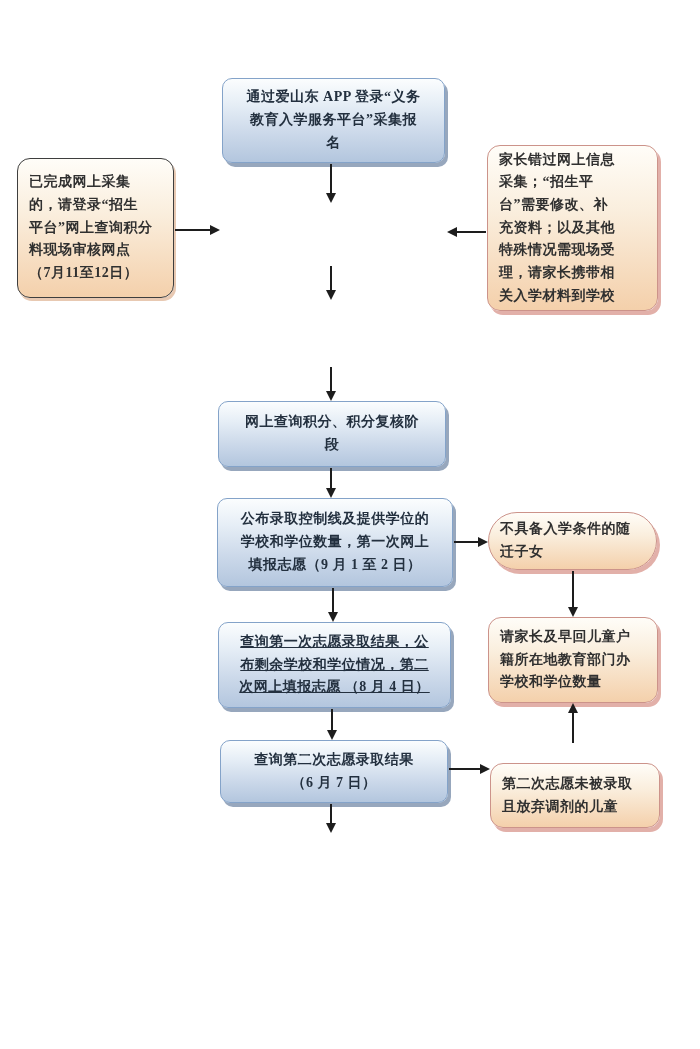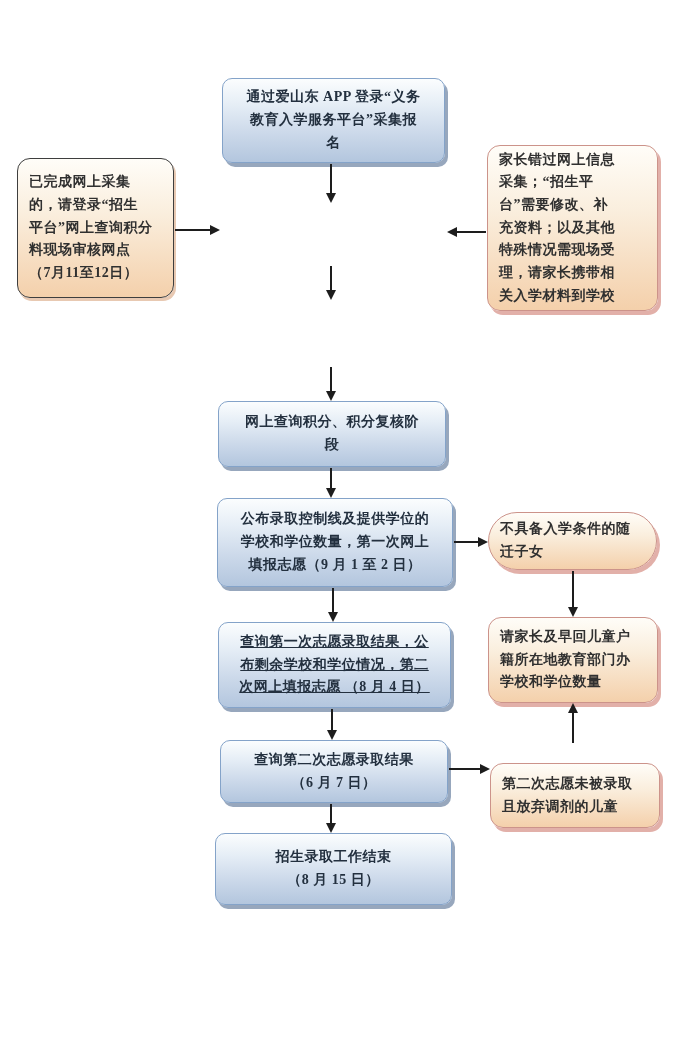--- a/index.html
+++ b/index.html
@@ -91,24 +91,20 @@
     <span class="txt">查询第一次志愿录取结果，公
 布剩余学校和学位情况，第二
 次网上填报志愿 （8 月 4 日）</span>
   </div>
 
   <div class="node blue" style="left:220px;top:740px;width:228px;height:63px;">
     <span class="txt">查询第二次志愿录取结果
 （6 月 7 日）</span>
   </div>
 
-  <div class="node blue" style="left:215px;top:833px;width:237px;height:72px;">
-    <span class="txt">招生录取工作结束
-（8 月 15 日）</span>
-  </div>
 
   <div class="node orange dark-border" style="left:17px;top:158px;width:157px;height:140px;">
     <span class="txt">已完成网上采集
 的，请登录“招生
 平台”网上查询积分
 料现场审核网点
 （7月11至12日）</span>
   </div>
 
   <div class="node orange" style="left:487px;top:145px;width:171px;height:166px;">

